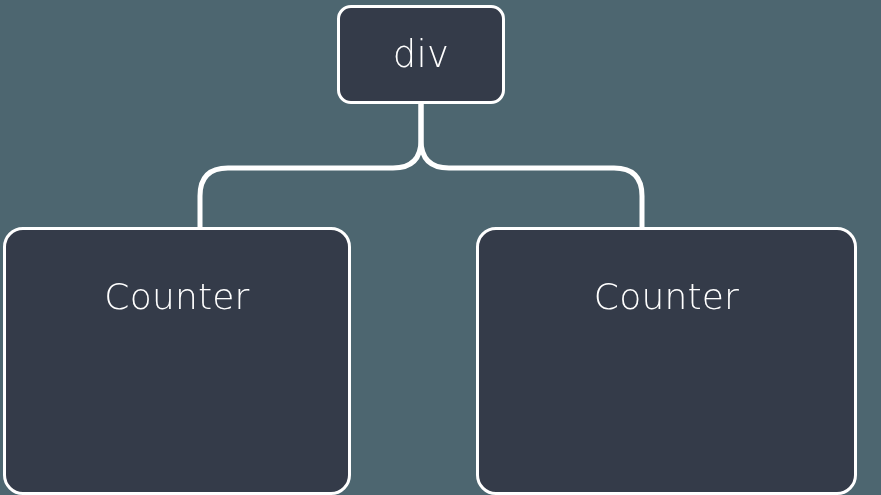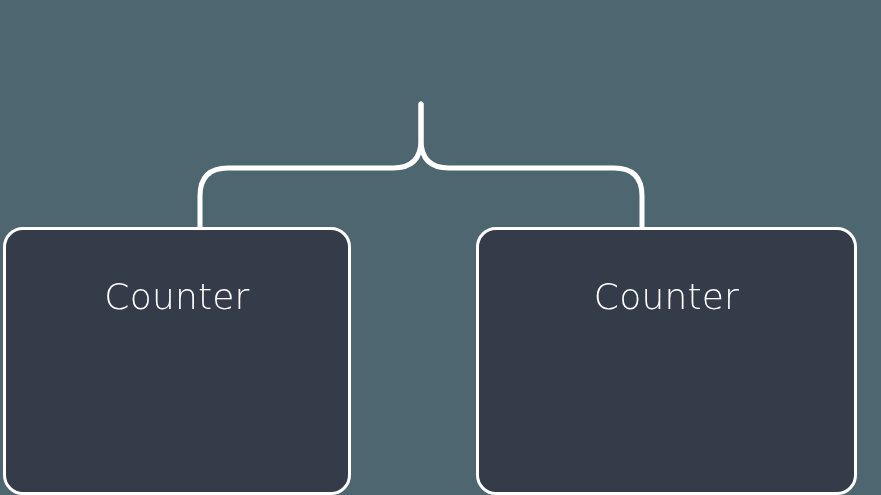--- a/index.html
+++ b/index.html
@@ -98,20 +98,23 @@
              Q 200 168 200 196
              L 200 228" fill="none" stroke="#ffffff" stroke-width="5" stroke-linecap="round" stroke-linejoin="round"></path>
     <path d="M 421 104
              L 421 140
              Q 421 168 449 168
              L 614 168
              Q 642 168 642 196
              L 642 228" fill="none" stroke="#ffffff" stroke-width="5" stroke-linecap="round" stroke-linejoin="round"></path>
   </svg>
 
+  <div class="node" id="node-div">
+    <span class="node-label-root">div</span>
+  </div>
 
   <div class="node card" id="node-counter-left">
     <span class="card-title">Counter</span>
 
   </div>
 
   <div class="node card" id="node-counter-right">
     <span class="card-title">Counter</span>
 
   </div>

